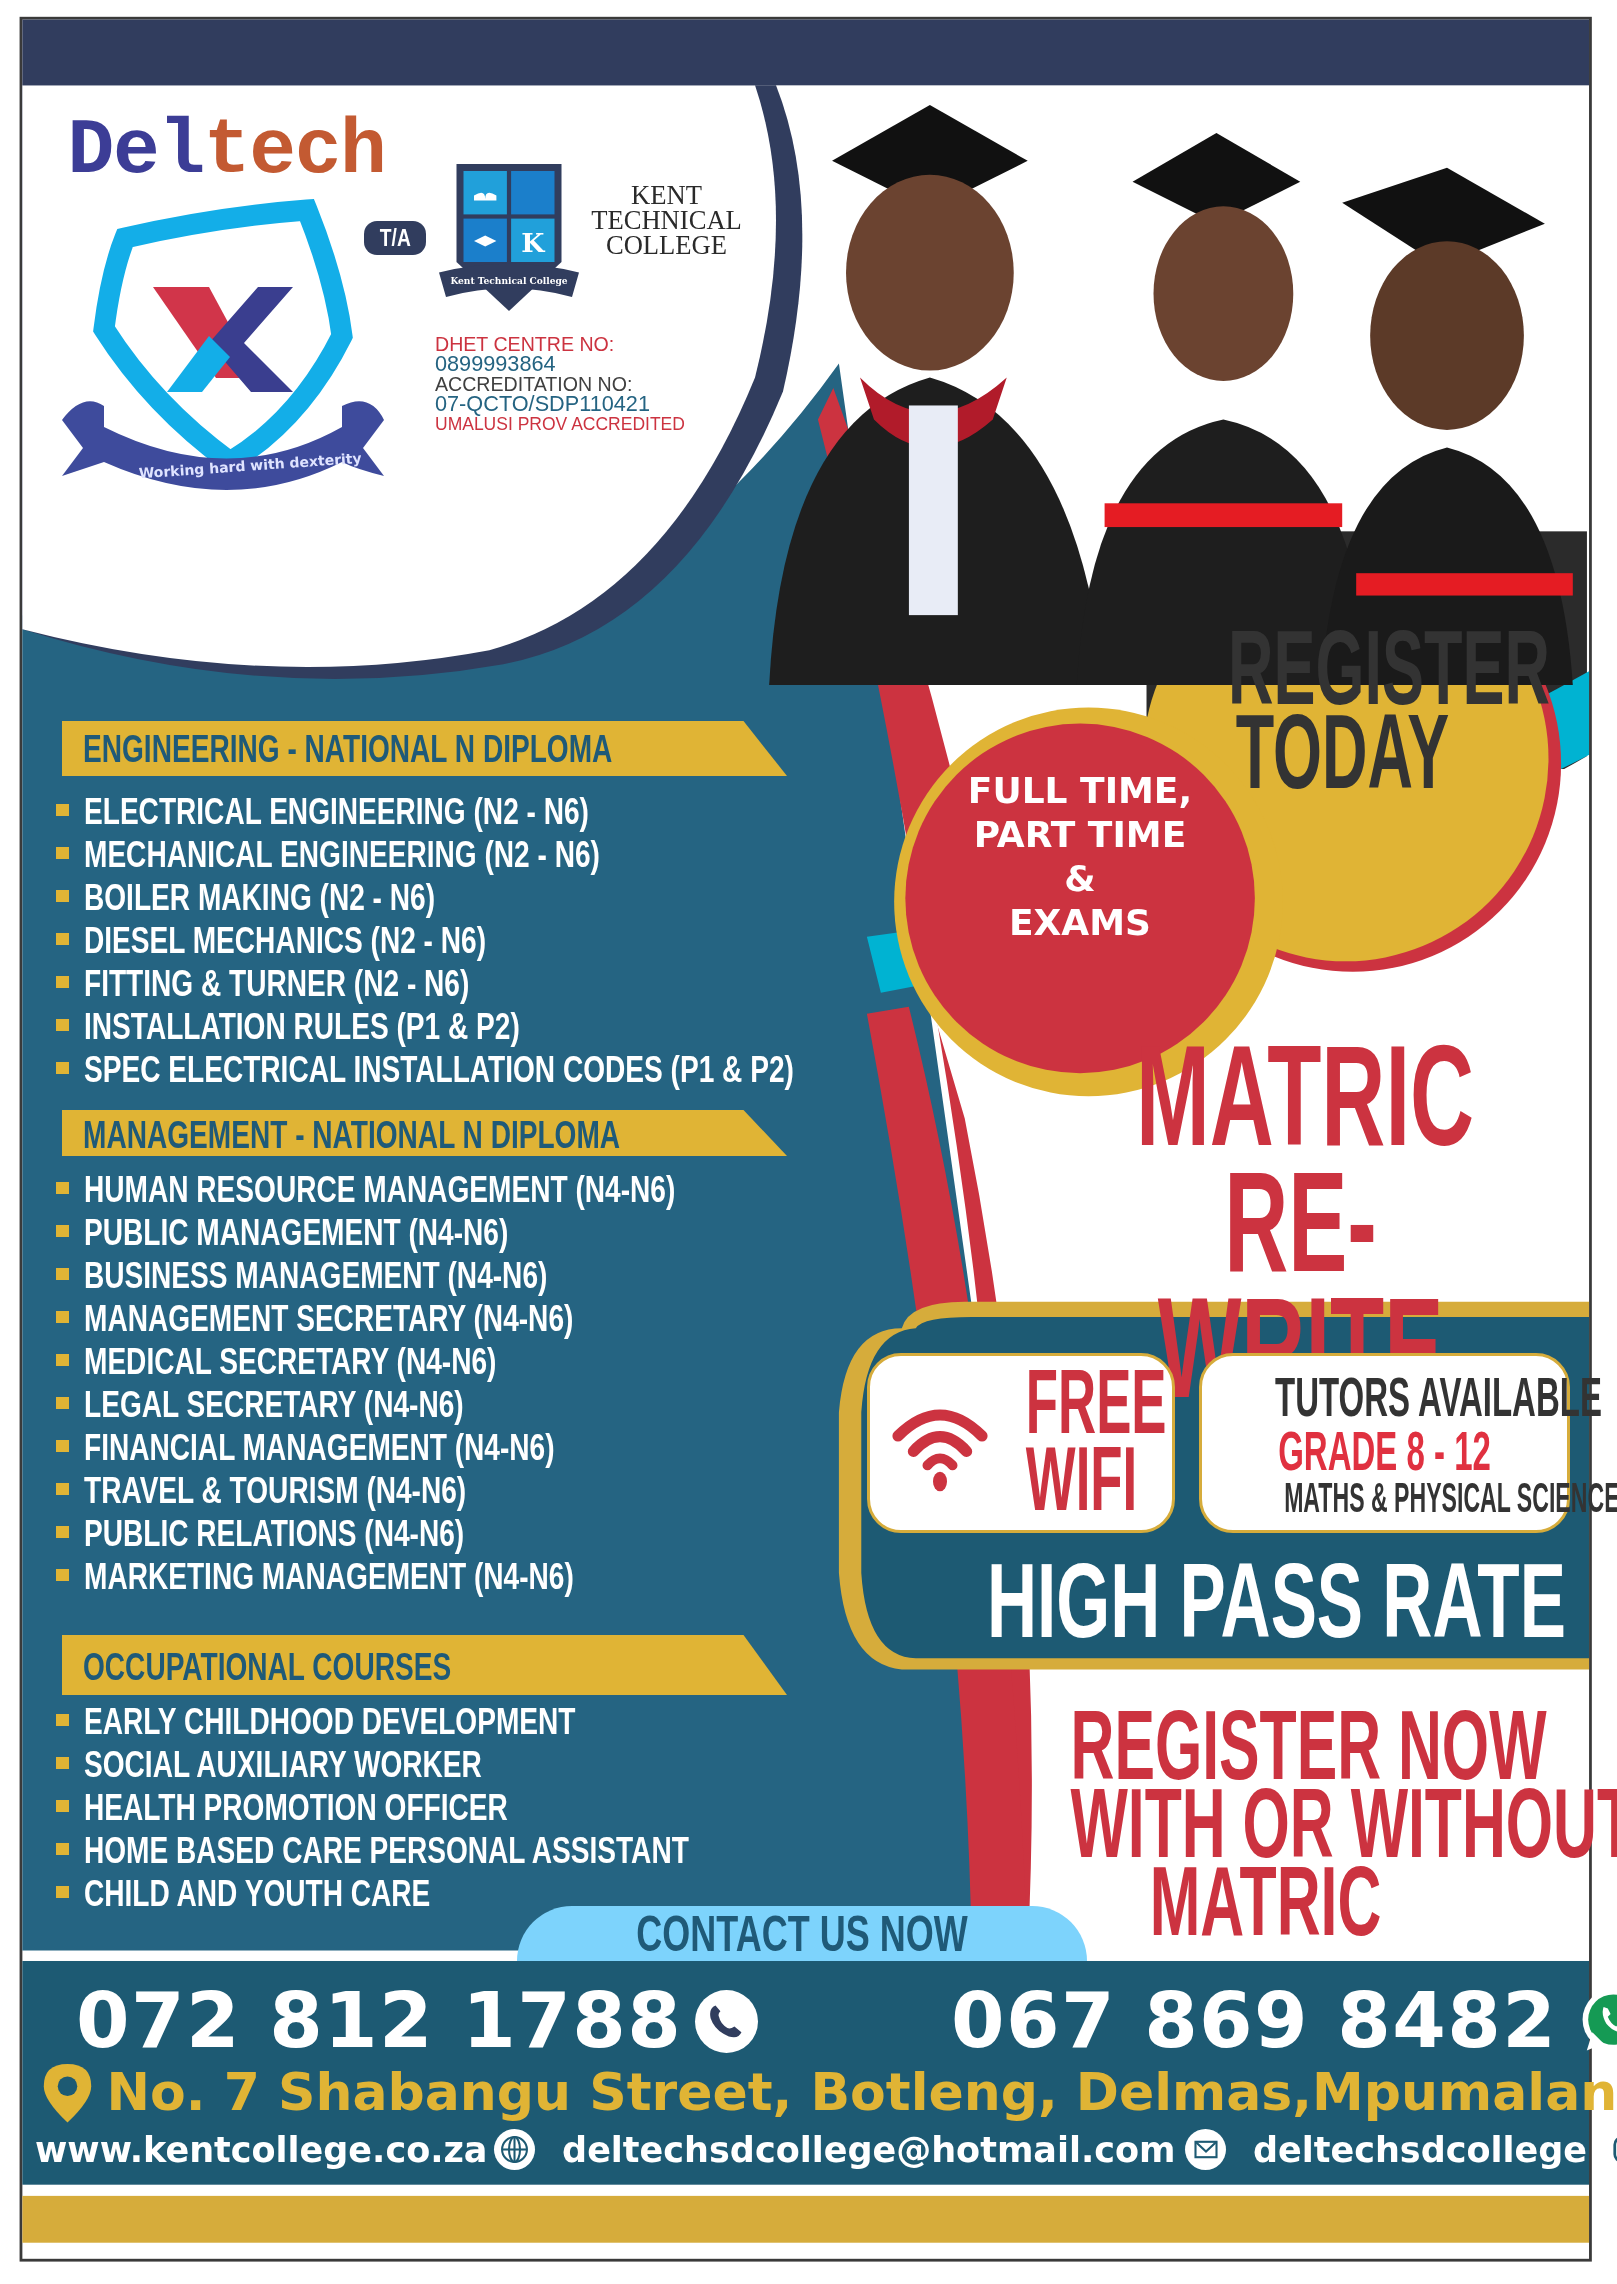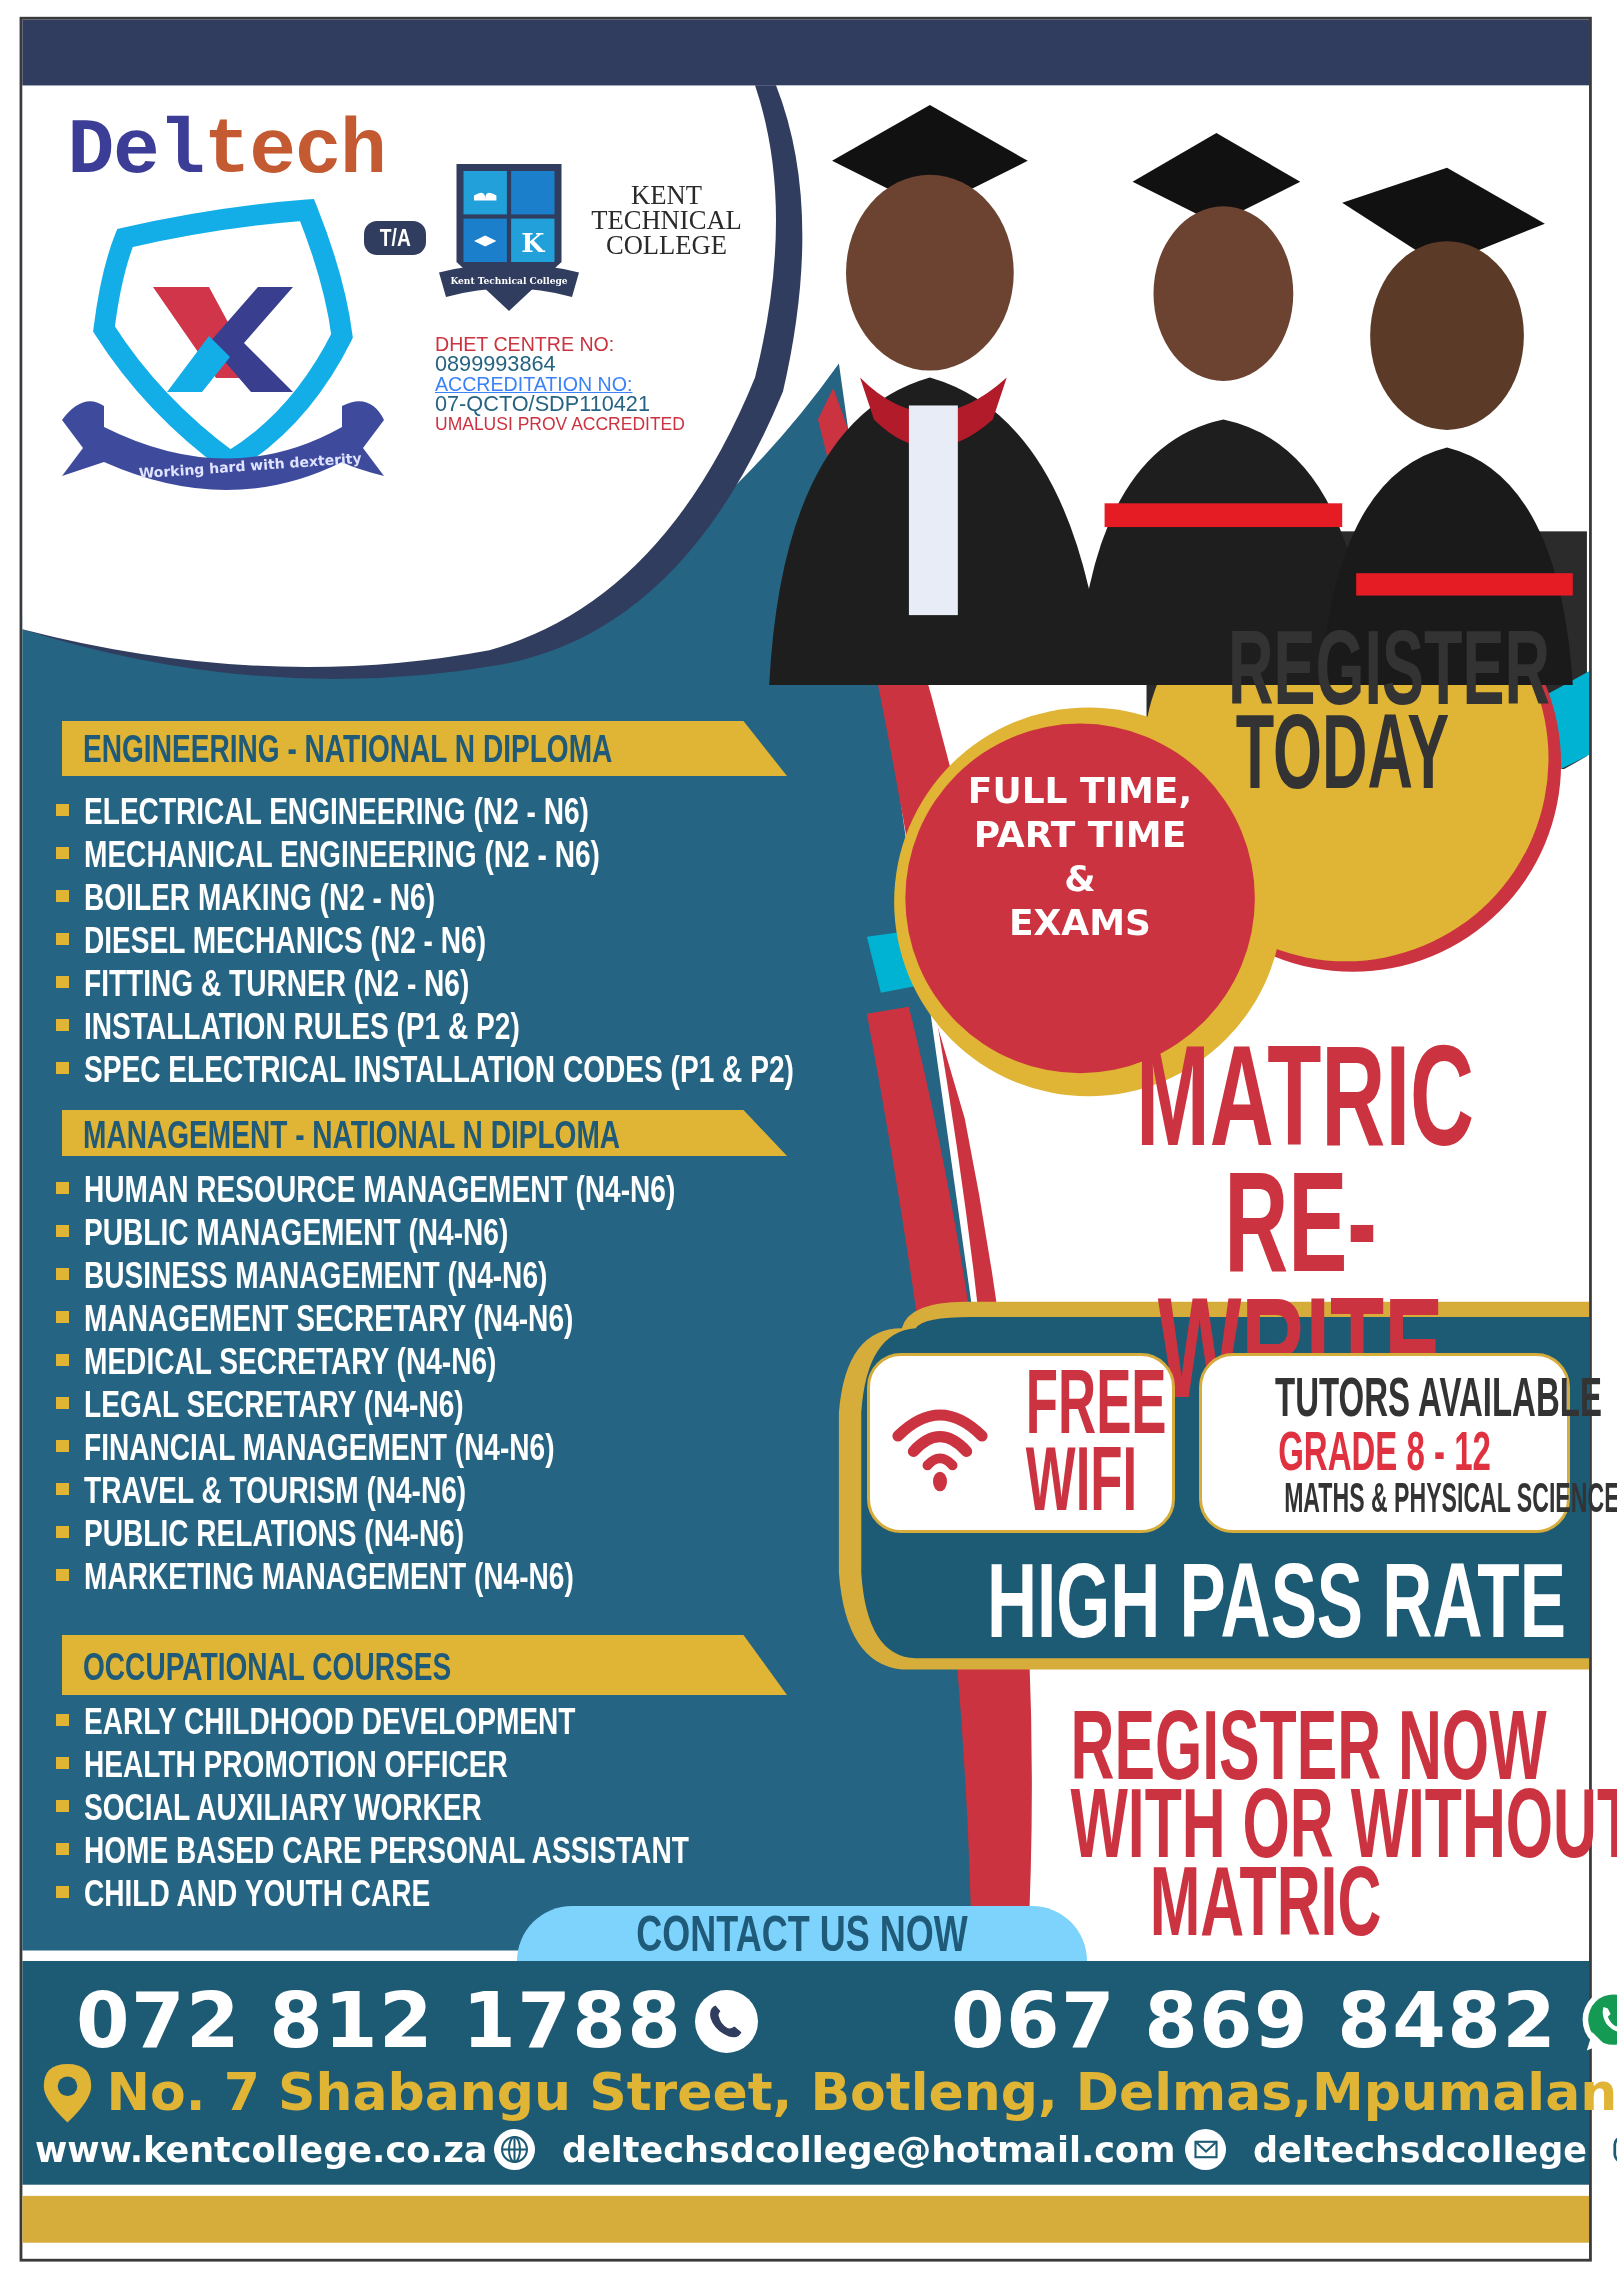--- a/index.html
+++ b/index.html
@@ -107,21 +107,21 @@
 </div>
 <div class="abs" style="left:586px;top:183px;font-family:'Liberation Serif',serif;color:#2a2a2a;font-size:26.6px;line-height:25px;text-transform:uppercase;font-variant:small-caps;text-align:center;width:161px;">
   <div>Kent</div>
   <div>Technical</div>
   <div>College</div>
 </div>
 
 <div class="abs" style="left:435px;top:334px;font-family:'Liberation Sans',sans-serif;font-size:19.6px;line-height:20px;">
   <div style="color:#cc3340;">DHET CENTRE NO:</div>
   <div style="color:#256482;font-size:21.7px;">0899993864</div>
-  <div style="color:#3b82f6;text-decoration:underline;">ACCREDITATION NO:</div>
+  <div style="color:#404040;">ACCREDITATION NO:</div>
   <div style="color:#256482;font-size:21.7px;">07-QCTO/SDP110421</div>
   <div style="color:#cc3340;font-size:17.5px;">UMALUSI PROV ACCREDITED</div>
 </div>
 
 <div class="section-band" style="top:721px;width:725px;">
   <div class="section-title">ENGINEERING - NATIONAL N DIPLOMA</div>
 </div>
 <ul class="course-list" style="top:790px;">
   <li class="course-item">
       <span class="bullet"></span>
@@ -202,25 +202,25 @@
 <div class="section-band" style="top:1635px;width:725px;height:60px;">
   <div class="section-title" style="top:9.8px;">OCCUPATIONAL COURSES</div>
 </div>
 <ul class="course-list" style="top:1700px;">
   <li class="course-item">
       <span class="bullet"></span>
       <span class="course-text">EARLY CHILDHOOD DEVELOPMENT</span>
     </li>
   <li class="course-item">
       <span class="bullet"></span>
+      <span class="course-text">SOCIAL AUXILIARY WORKER</span>
+    </li>
+  <li class="course-item">
+      <span class="bullet"></span>
       <span class="course-text">HEALTH PROMOTION OFFICER</span>
-    </li>
-  <li class="course-item">
-      <span class="bullet"></span>
-      <span class="course-text">SOCIAL AUXILIARY WORKER</span>
     </li>
   <li class="course-item">
       <span class="bullet"></span>
       <span class="course-text">HOME BASED CARE PERSONAL ASSISTANT</span>
     </li>
   <li class="course-item">
       <span class="bullet"></span>
       <span class="course-text">CHILD AND YOUTH CARE</span>
     </li>
 </ul>

